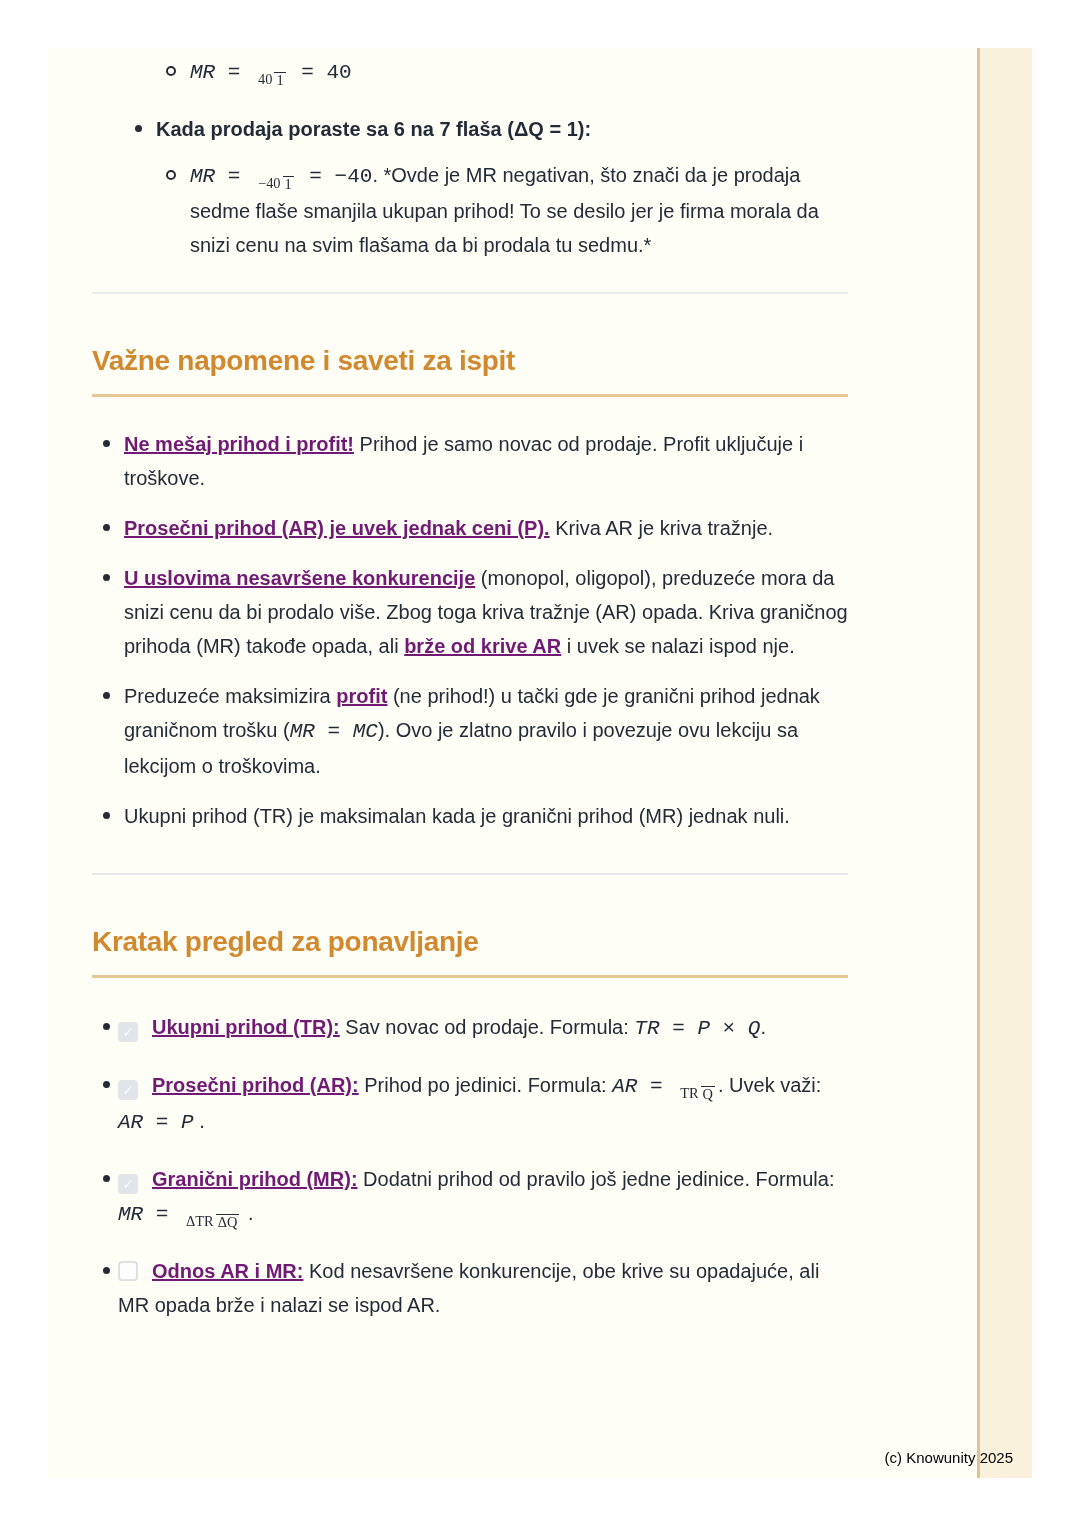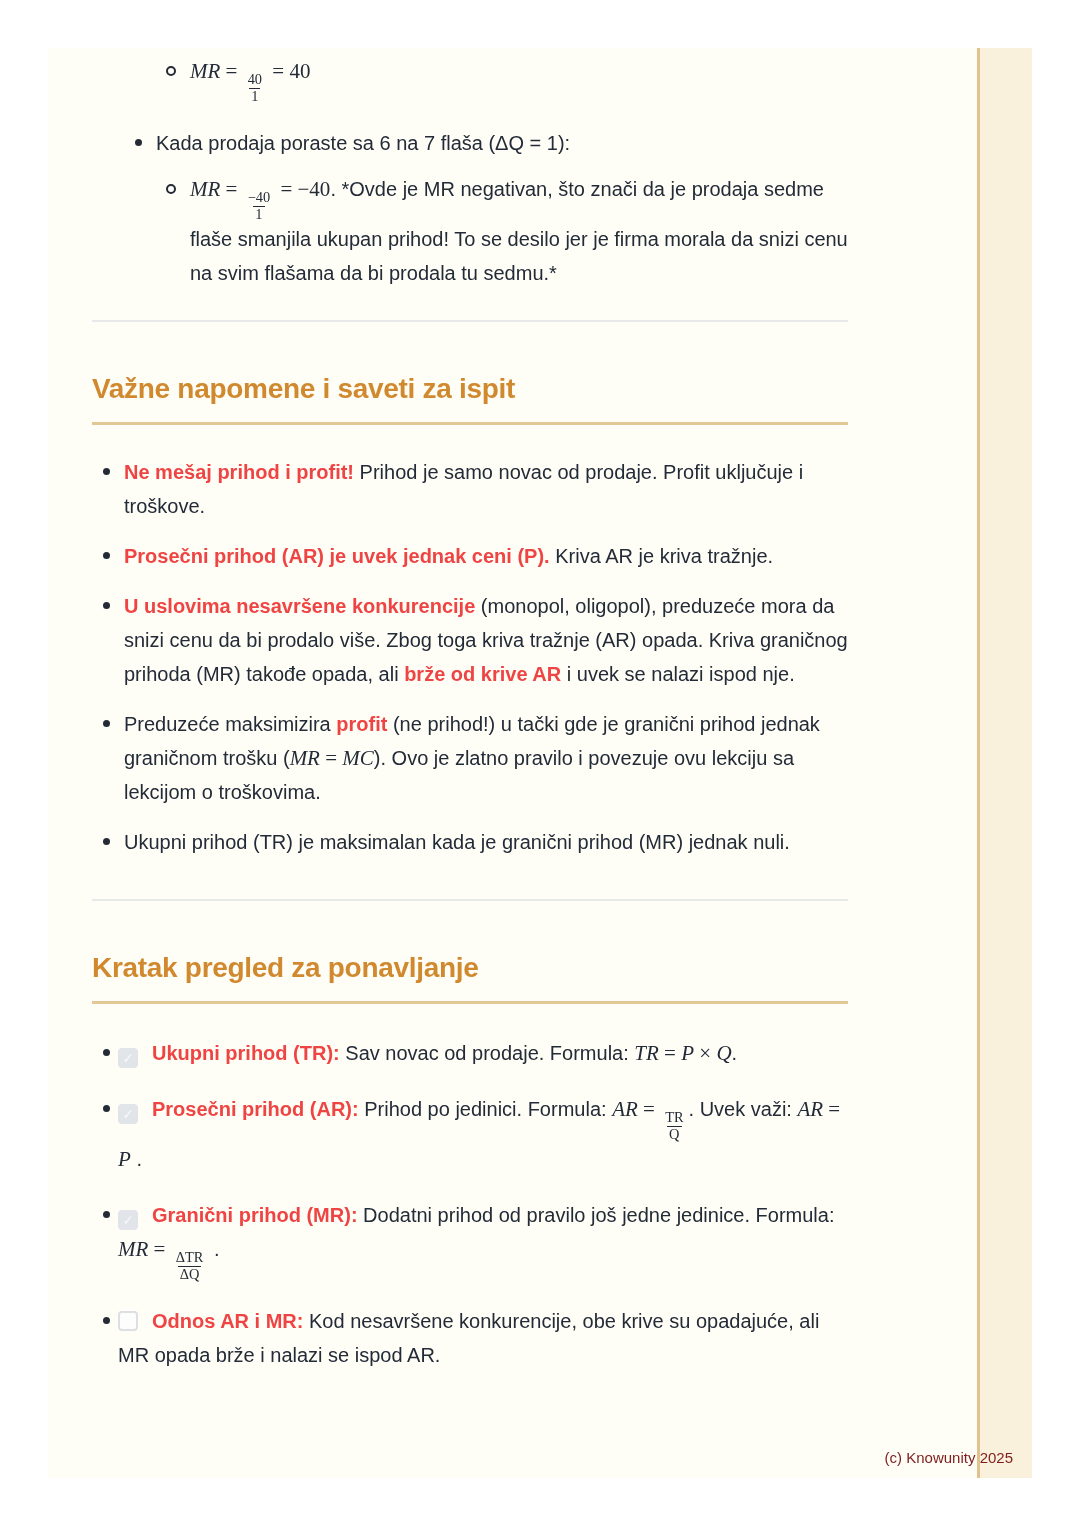--- a/index.html
+++ b/index.html
@@ -23,21 +23,21 @@
     position: relative;
     padding: 6px 184px 0 44px;
     font-size: 20px;
     line-height: 34px;
   }
 
   ul { list-style: none; }
   li { position: relative; margin-bottom: 16px; }
 
   
-  ul.intro li.l1 { padding-left: 64px; margin-bottom: 12px; margin-top: 22px; }
+  ul.intro li.l1 { padding-left: 64px; margin-bottom: 12px; margin-top: 22px; font-weight: bold; }
   ul.intro li.l1::before {
     content: ""; position: absolute; left: 43px; top: 13px;
     width: 7px; height: 7px; border-radius: 50%; background: #242b36;
   }
   ul.intro li.l2 { padding-left: 98px; margin-bottom: 14px; }
   ul.intro li.l2::before {
     content: ""; position: absolute; left: 74px; top: 12px;
     width: 6px; height: 6px; border-radius: 50%;
     border: 2px solid #242b36; background: transparent;
   }
@@ -57,27 +57,27 @@
   }
 
   .checkbox {
     display: inline-block; width: 20px; height: 20px;
     border-radius: 4px; margin-right: 14px; vertical-align: -3px;
     text-align: center; line-height: 20px; font-size: 14px;
   }
   .checkbox.checked { background: #e1e4e8; color: #f7f8fa; }
   .checkbox.unchecked { background: #fdfdfc; border: 2px solid #dcdfe3; }
 
-  .b { font-weight: 700; color: #ef4444; }
+  .b { font-weight: 700; color: #701a75; text-decoration: underline; }
   .strike { text-decoration: line-through; color: #6b7280; }
 
-  .math { font-family: Liberation Serif, serif; font-size: 21px; }
+  .math { font-family: Liberation Mono, monospace; font-size: 21px; }
   .math i { font-style: italic; }
   .frac {
-    display: inline-flex; flex-direction: column; align-items: center;
+    display: inline-flex; flex-direction: row; align-items: center;
     vertical-align: -6px; line-height: 1.08; font-size: 0.72em;
     margin: 0 3px; font-family: "Liberation Serif", serif;
   }
   .frac .den { border-top: 1.3px solid #232b38; padding: 0 2px; }
   .frac .num { padding: 0 2px; }
 
   hr.divider {
     border: none; border-top: 2px solid #e7e9eb;
     margin: 30px 0 0 0;
   }
@@ -88,21 +88,21 @@
     font-size: 28px; line-height: 42px;
     font-weight: 800; letter-spacing: -0.3px;
     color: #d1892f;
   }
   .heading-underline {
     margin-top: 12px; height: 3px; background: #e3c795;
   }
 
   .footer {
     position: absolute; right: 19px; bottom: 12px;
-    font-size: 15px; color: #7f1d1d; z-index: 2; text-align: right;
+    font-size: 15px; color: #000000; z-index: 2; text-align: right;
   }
 </style>
 </head>
 <body>
 
 <div class="card">
   <div class="page-edge"></div>
 
   <div class="content">
     <ul class="intro">

